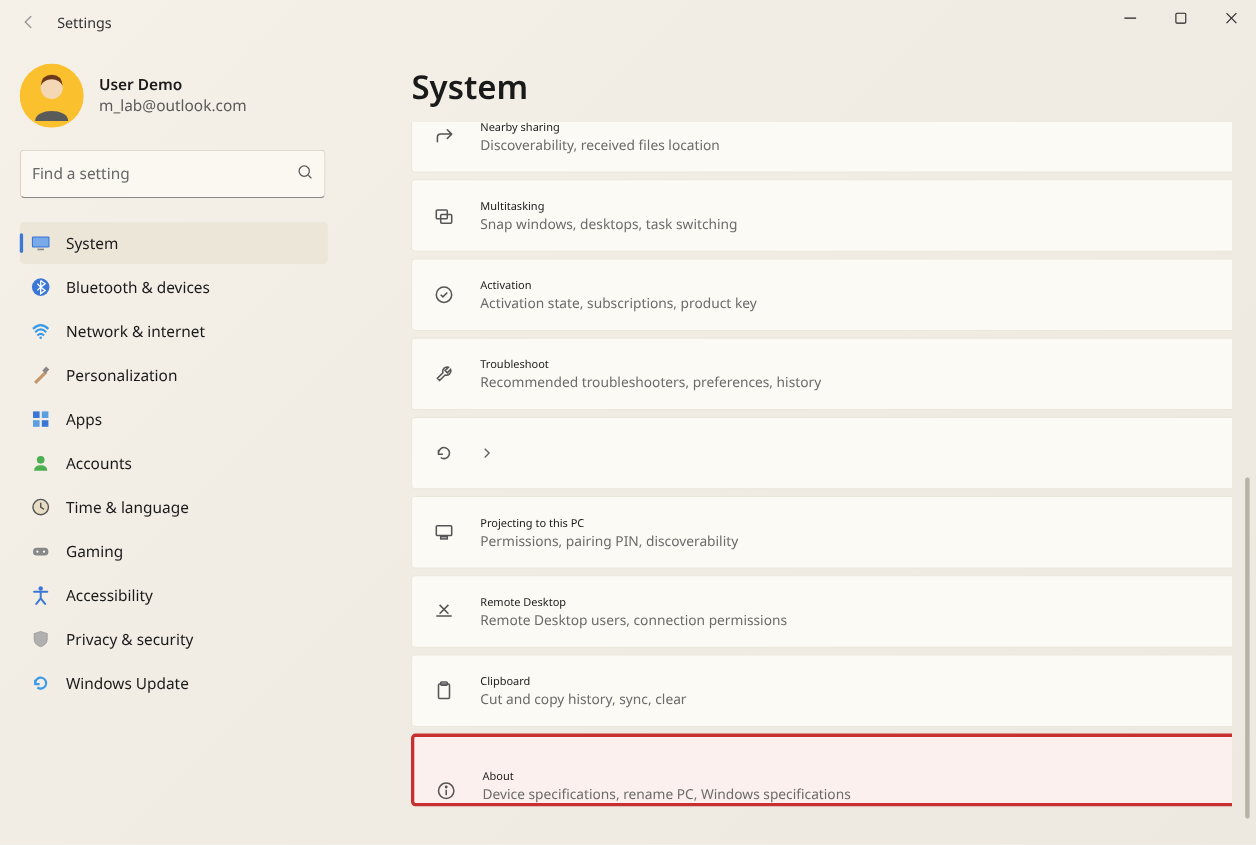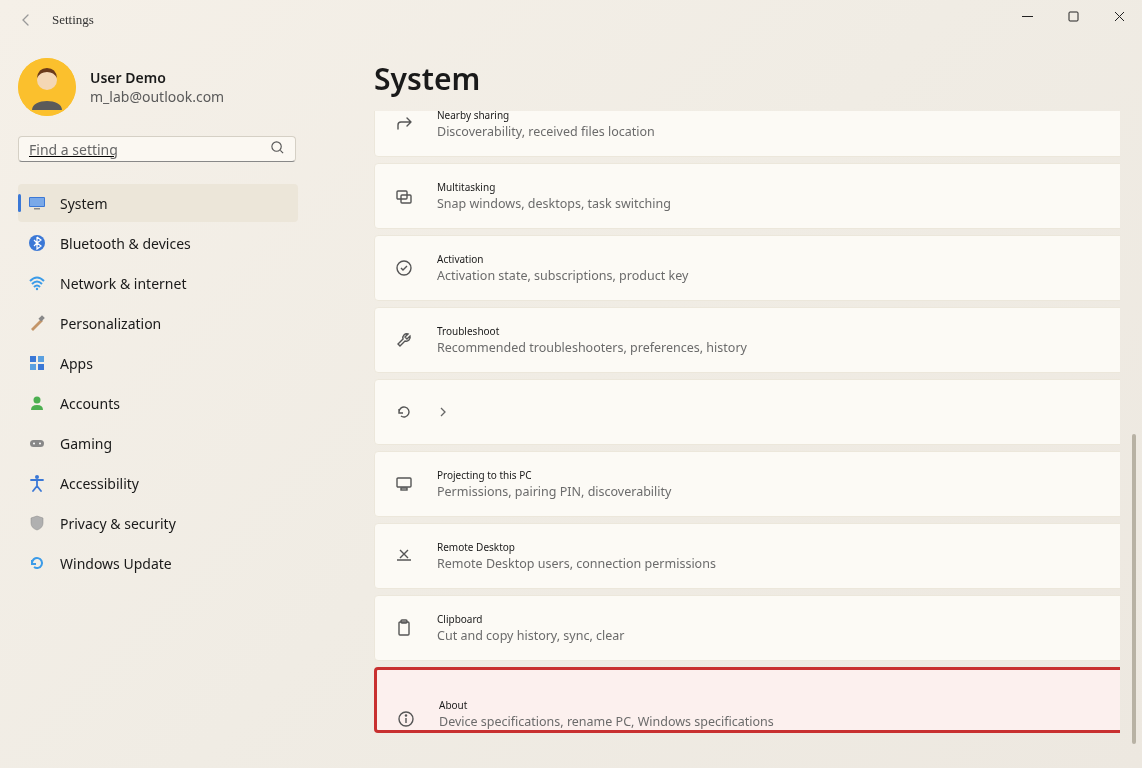--- a/index.html
+++ b/index.html
@@ -14,21 +14,21 @@
   height: 40px;
   display: flex;
   align-items: center;
   padding: 0 8px;
 }
 .back-btn {
   width: 36px; height: 36px;
   display: flex; align-items: center; justify-content: center;
   color: #888;
 }
-.title-text { font-size: 13px; color: #333; margin-left: 8px; font-family: Liberation Serif, serif; }
+.title-text { font-size: 13px; color: #333; margin-left: 8px; }
 .window-controls {
   position: absolute;
   top: 0; right: 0;
   display: flex;
 }
 .win-ctrl {
   width: 46px; height: 32px;
   display: flex; align-items: center; justify-content: center;
   color: #333;
 }
@@ -44,29 +44,28 @@
   width: 58px; height: 58px; border-radius: 50%;
   background: #fbc02d;
   display: flex; align-items: center; justify-content: center;
   overflow: hidden;
   position: relative;
 }
 .avatar svg { width: 58px; height: 58px; }
 .user-name { font-size: 14px; font-weight: 600; color: #1a1a1a; }
 .user-email { font-size: 14px; color: #5a5a5a; }
 .search-wrap {
-  width: 278px; height: 26px;
+  width: 278px; height: 44px;
   background: #fbf8f2;
   border: 1px solid #d5d0c5;
   border-bottom: 1.5px solid #888;
   border-radius: 4px;
   display: flex; align-items: center;
   padding: 0 10px;
   margin-bottom: 22px;
-  text-decoration: underline;
 }
 .search-input {
   flex: 1; border: none; outline: none; background: transparent;
   font-size: 14px; color: #333;
 }
 .search-input::placeholder { color: #666; }
 .nav { display: flex; flex-direction: column; gap: 2px; }
 .nav-item {
   height: 38px;
   display: flex; align-items: center;
@@ -258,20 +257,29 @@
             <svg viewBox="0 0 18 18">
               <circle cx="9" cy="6" r="3.5" fill="#4caf50"></circle>
               <path d="M3 16 Q3 11 9 11 Q15 11 15 16 Z" fill="#4caf50"></path>
             </svg>
           </span>
         <span>Accounts</span>
       </div>
       <div class="nav-item">
         <span class="nav-icon">
             <svg viewBox="0 0 18 18">
+              <circle cx="9" cy="9" r="7" stroke="#555" stroke-width="1.3" fill="#e8dcc5"></circle>
+              <path d="M9 5 V9 L12 11" stroke="#555" stroke-width="1.3" fill="none"></path>
+            </svg>
+          </span>
+        <span>Time &amp; language</span>
+      </div>
+      <div class="nav-item">
+        <span class="nav-icon">
+            <svg viewBox="0 0 18 18">
               <rect x="2" y="6" width="14" height="7" rx="3.5" fill="#888"></rect>
               <circle cx="6" cy="9.5" r="1" fill="#fff"></circle>
               <circle cx="12" cy="9.5" r="1" fill="#fff"></circle>
             </svg>
           </span>
         <span>Gaming</span>
       </div>
       <div class="nav-item">
         <span class="nav-icon">
             <svg viewBox="0 0 18 18">

